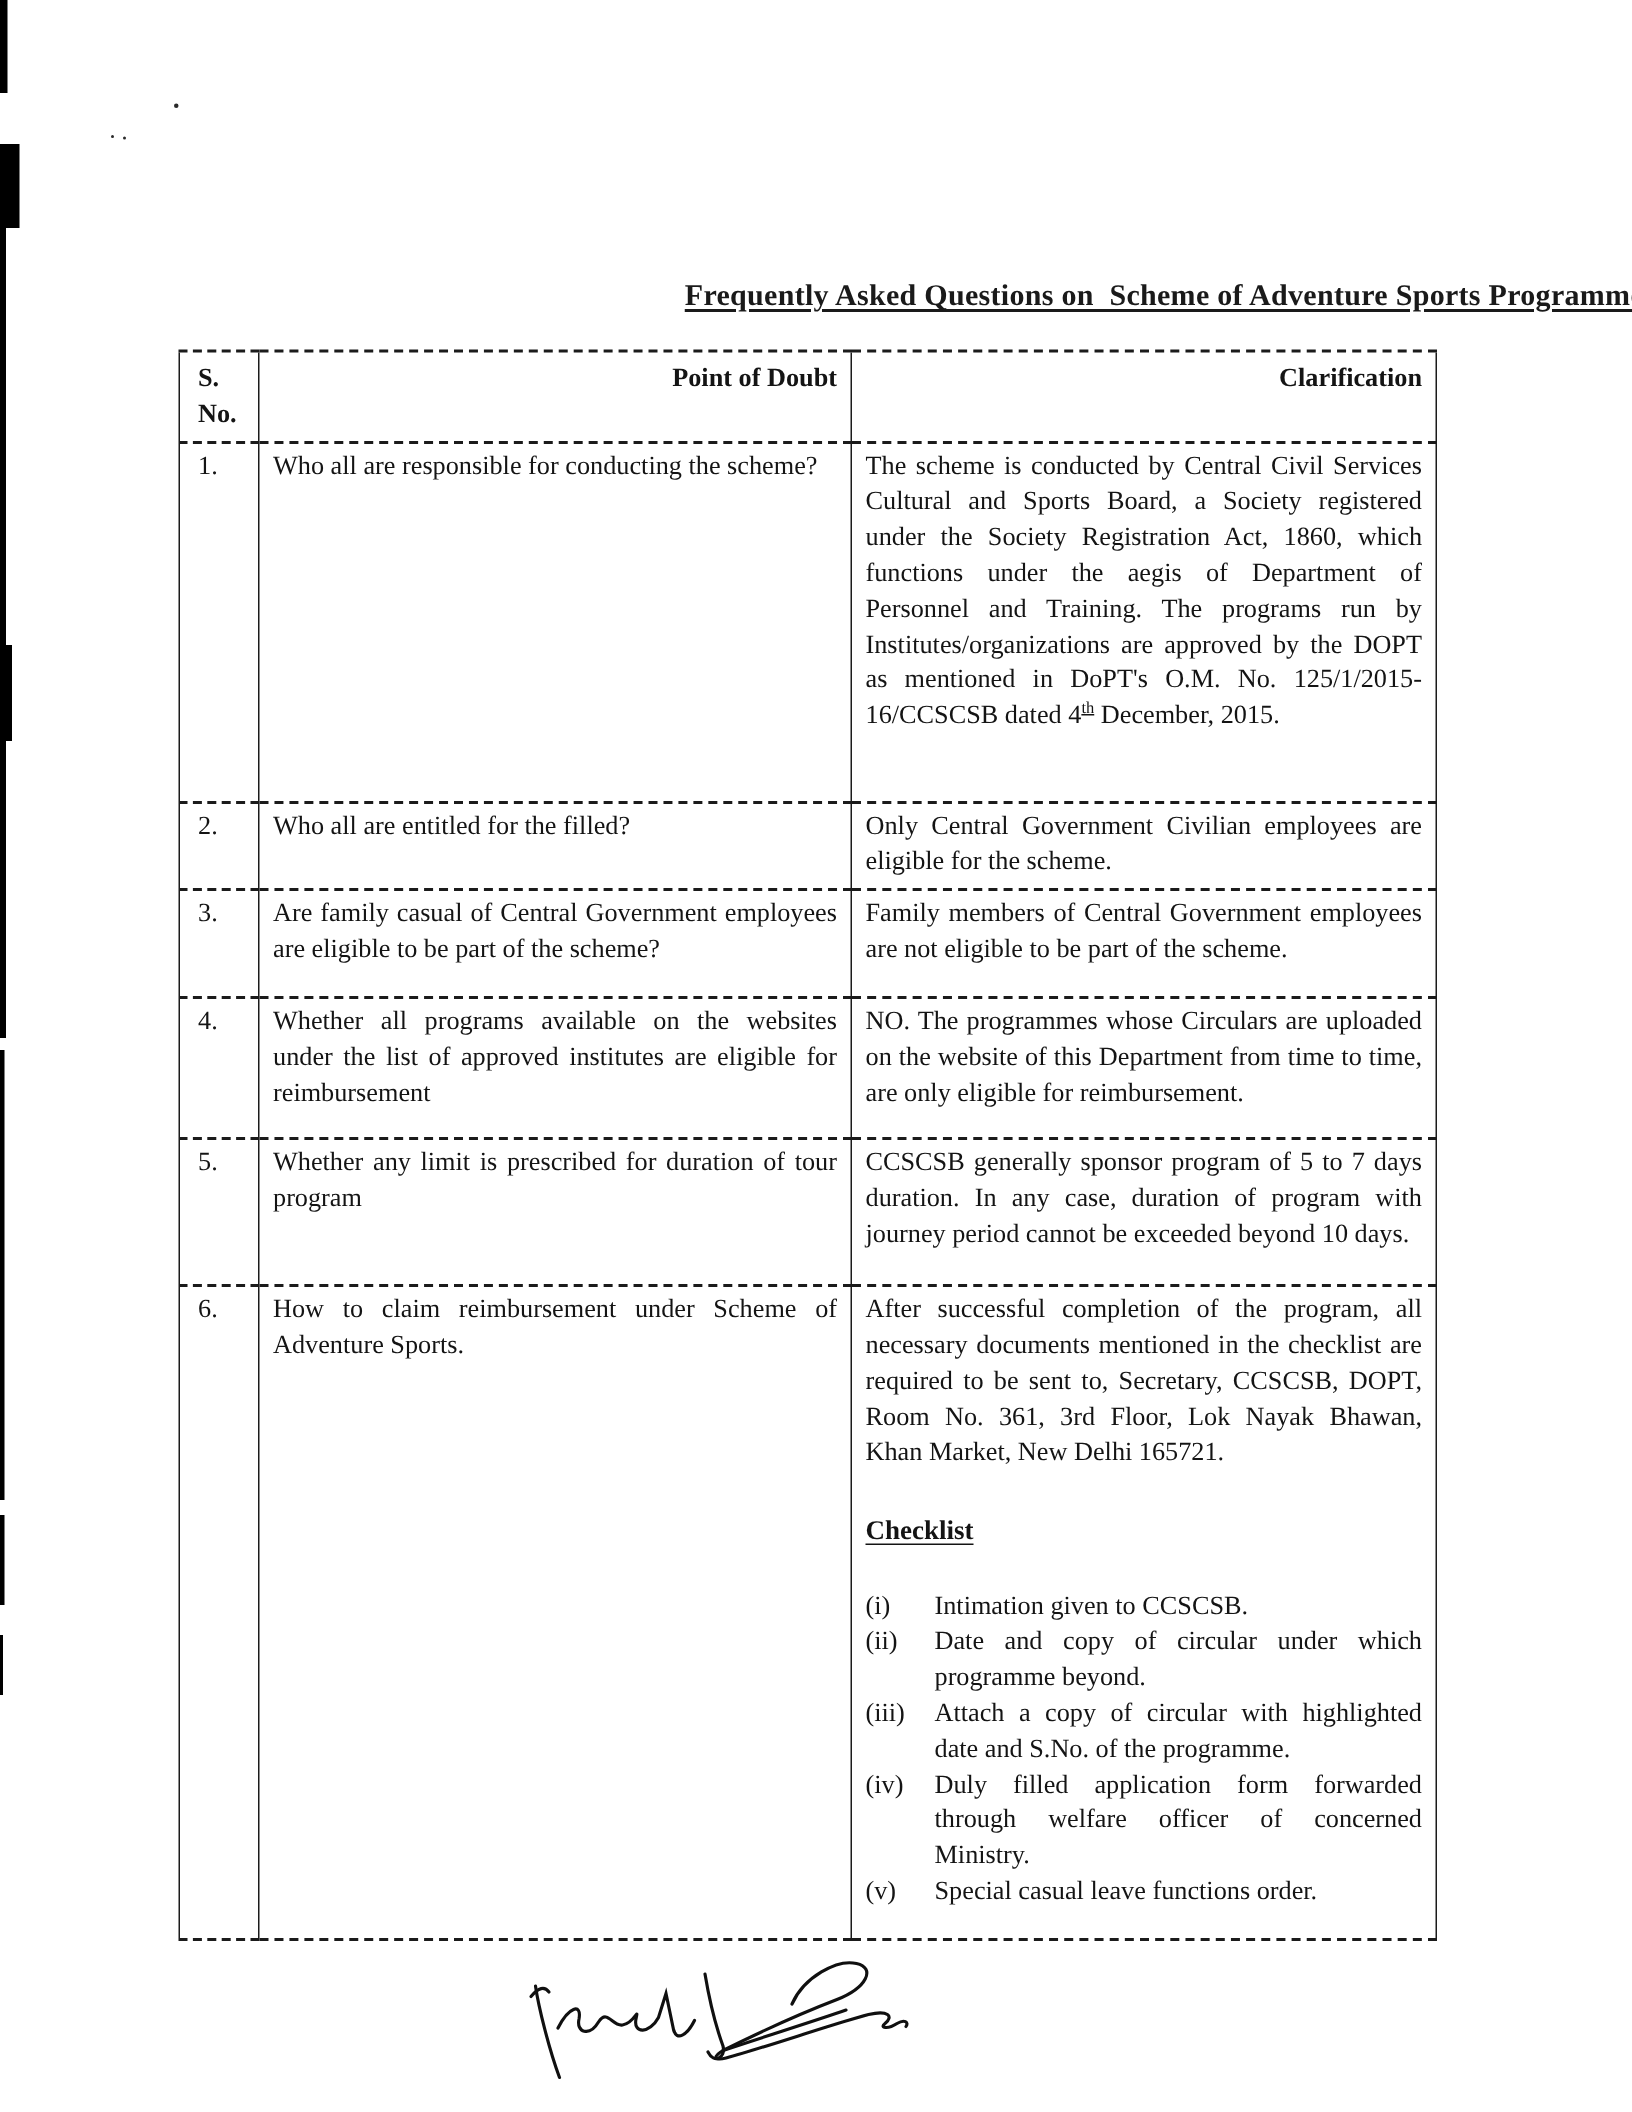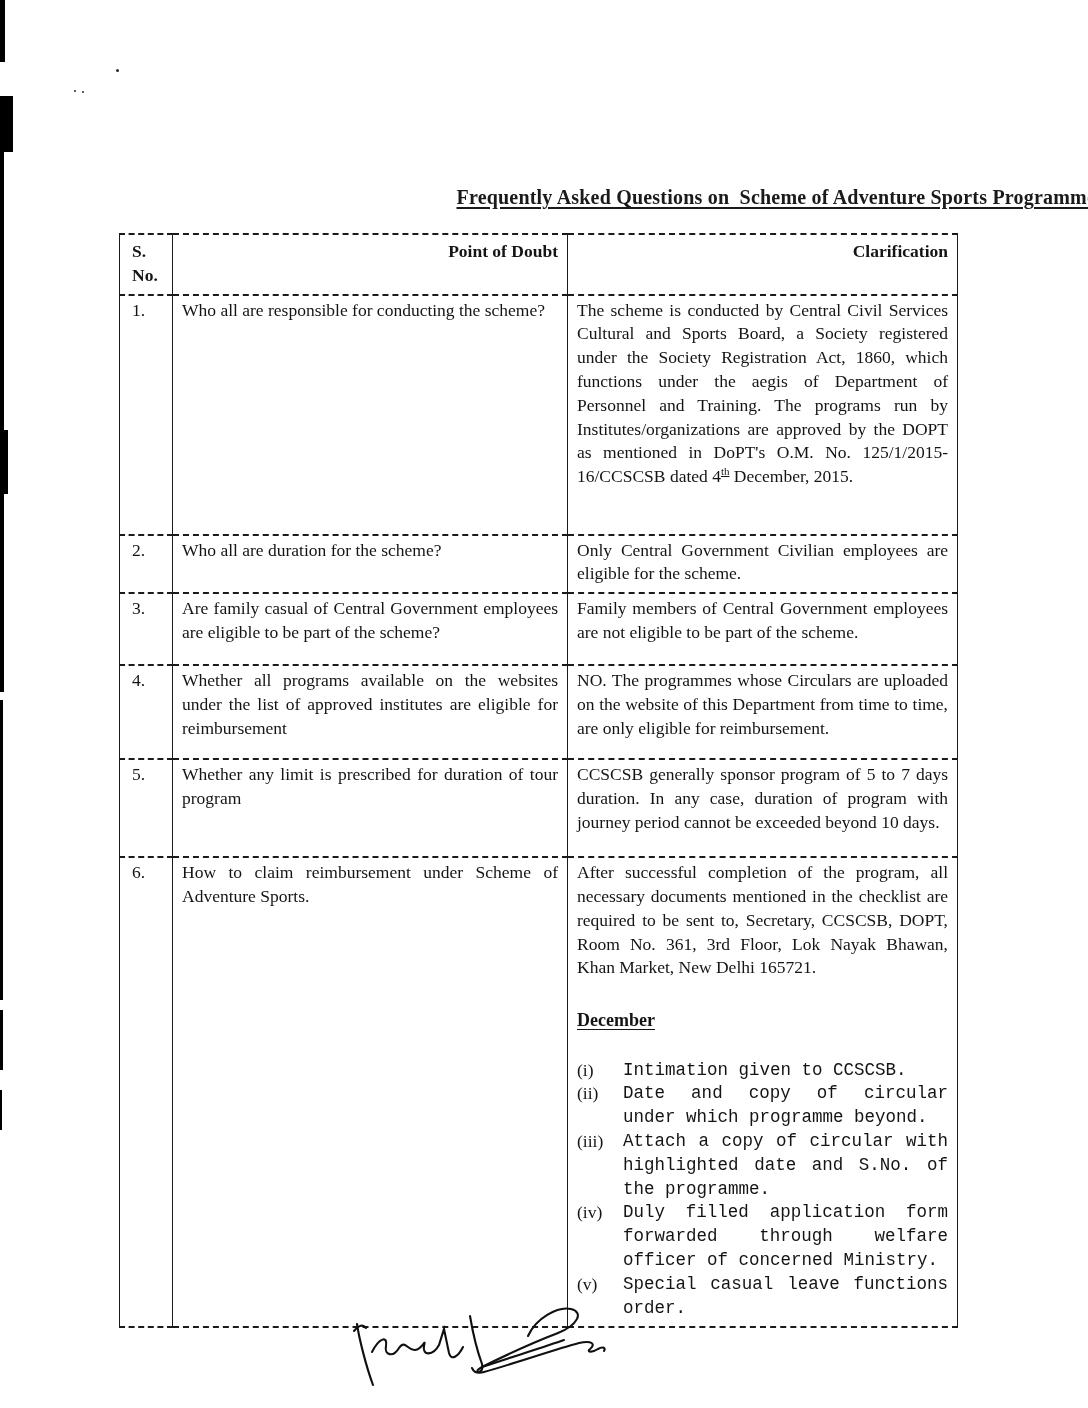--- a/index.html
+++ b/index.html
@@ -36,21 +36,21 @@
   th.h-sno span{display:block;text-align:left;}
   td.sno{padding-left:12px;}
   td.doubt,td.clar{text-align:justify;margin-left:24px;}
   td.clar p{margin:0;text-align:justify;}
   .clar sup{font-size:11px;line-height:0;text-decoration:underline;}
   .checklist-title{margin-top:28px;font-weight:bold;font-size:18px;}
   .checklist-title span{text-decoration:underline;text-underline-offset:3px;}
   .checklist{margin-top:26px;}
   .check-item{display:grid;grid-template-columns:46px 1fr;}
   .check-item .marker{white-space:nowrap;}
-  .check-item .txt{text-align:justify;font-family:Liberation Mono, monospace;}
+  .check-item .txt{text-align:justify;}
 
   .signature{position:absolute;left:342px;top:1294px;width:268px;height:100px;}
 </style>
 </head>
 <body>
 
 <div>
   <div class="edge-seg" style="left:0;top:20;width:5px;height:62px;"></div>
   <div class="edge-seg" style="left:0;top:96px;width:13px;height:56px;"></div>
   <div class="edge-seg" style="left:0;top:152px;width:4px;height:540px;"></div>
@@ -86,21 +86,21 @@
   <tr style="height:240px;">
     <td class="sno">1.</td>
     <td class="doubt">Who all are responsible for conducting the scheme?</td>
     <td class="clar">
       <p><span>The scheme is conducted by Central Civil Services Cultural and Sports Board, a Society registered under the Society Registration Act, 1860, which functions under the aegis of Department of Personnel and Training. The programs run by Institutes/organizations are approved by the DOPT as mentioned in DoPT's O.M. No. 125/1/2015-16/CCSCSB dated 4</span><sup>th</sup><span> December, 2015.</span></p>
     </td>
   </tr>
 
   <tr style="height:48px;">
     <td class="sno">2.</td>
-    <td class="doubt">Who all are duration for the scheme?</td>
+    <td class="doubt">Who all are entitled for the filled?</td>
     <td class="clar">Only Central Government Civilian employees are eligible for the scheme.</td>
   </tr>
 
   <tr style="height:72px;">
     <td class="sno">3.</td>
     <td class="doubt">Are family casual of Central Government employees are eligible to be part of the scheme?</td>
     <td class="clar">Family members of Central Government employees are not eligible to be part of the scheme.</td>
   </tr>
 
   <tr style="height:94px;">
@@ -114,21 +114,21 @@
     <td class="doubt">Whether any limit is prescribed for duration of tour program</td>
     <td class="clar">CCSCSB generally sponsor program of 5 to 7 days duration. In any case, duration of program with journey period cannot be exceeded beyond 10 days.</td>
   </tr>
 
   <tr style="height:436px;">
     <td class="sno">6.</td>
     <td class="doubt">How to claim reimbursement under Scheme of Adventure Sports.</td>
     <td class="clar">
       <p>After successful completion of the program, all necessary documents mentioned in the checklist are required to be sent to, Secretary, CCSCSB, DOPT, Room No. 361, 3rd Floor, Lok Nayak Bhawan, Khan Market, New Delhi 165721.</p>
       <div class="checklist-title">
-        <span>December</span>
+        <span>Checklist</span>
       </div>
       <div class="checklist">
         <div class="check-item">
           <span class="marker">(i)</span>
           <span class="txt">Intimation given to CCSCSB.</span>
         </div>
         <div class="check-item">
           <span class="marker">(ii)</span>
           <span class="txt">Date and copy of circular under which programme beyond.</span>
         </div>

